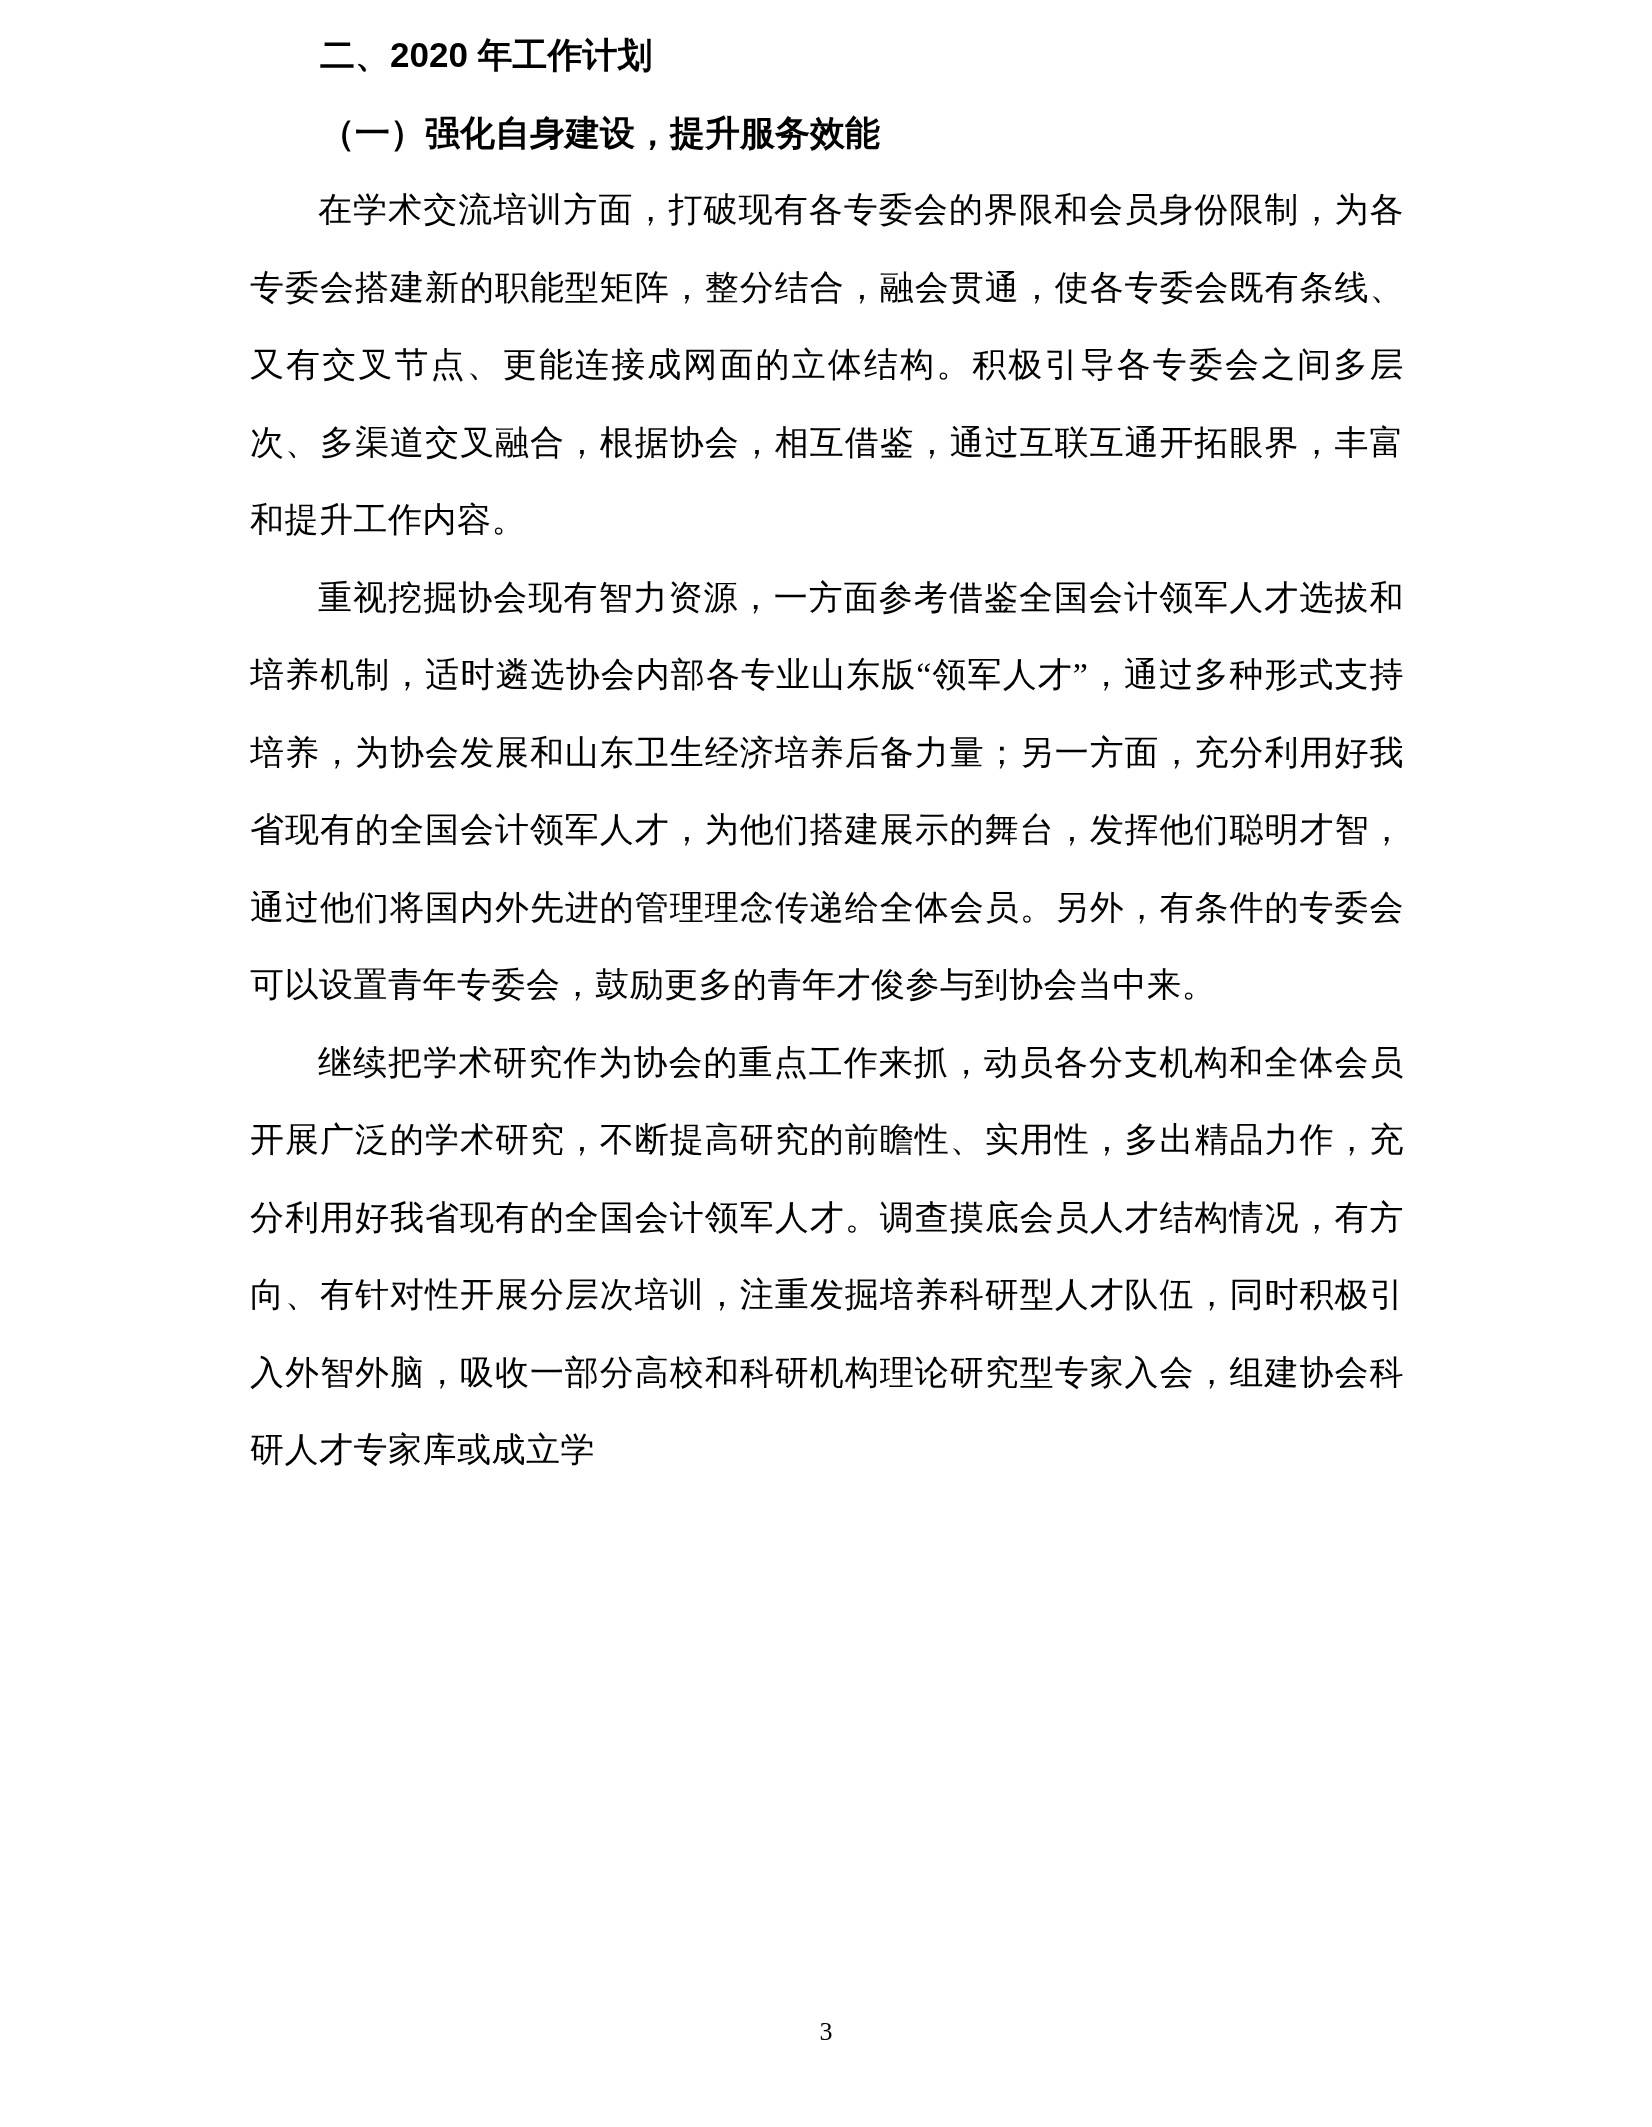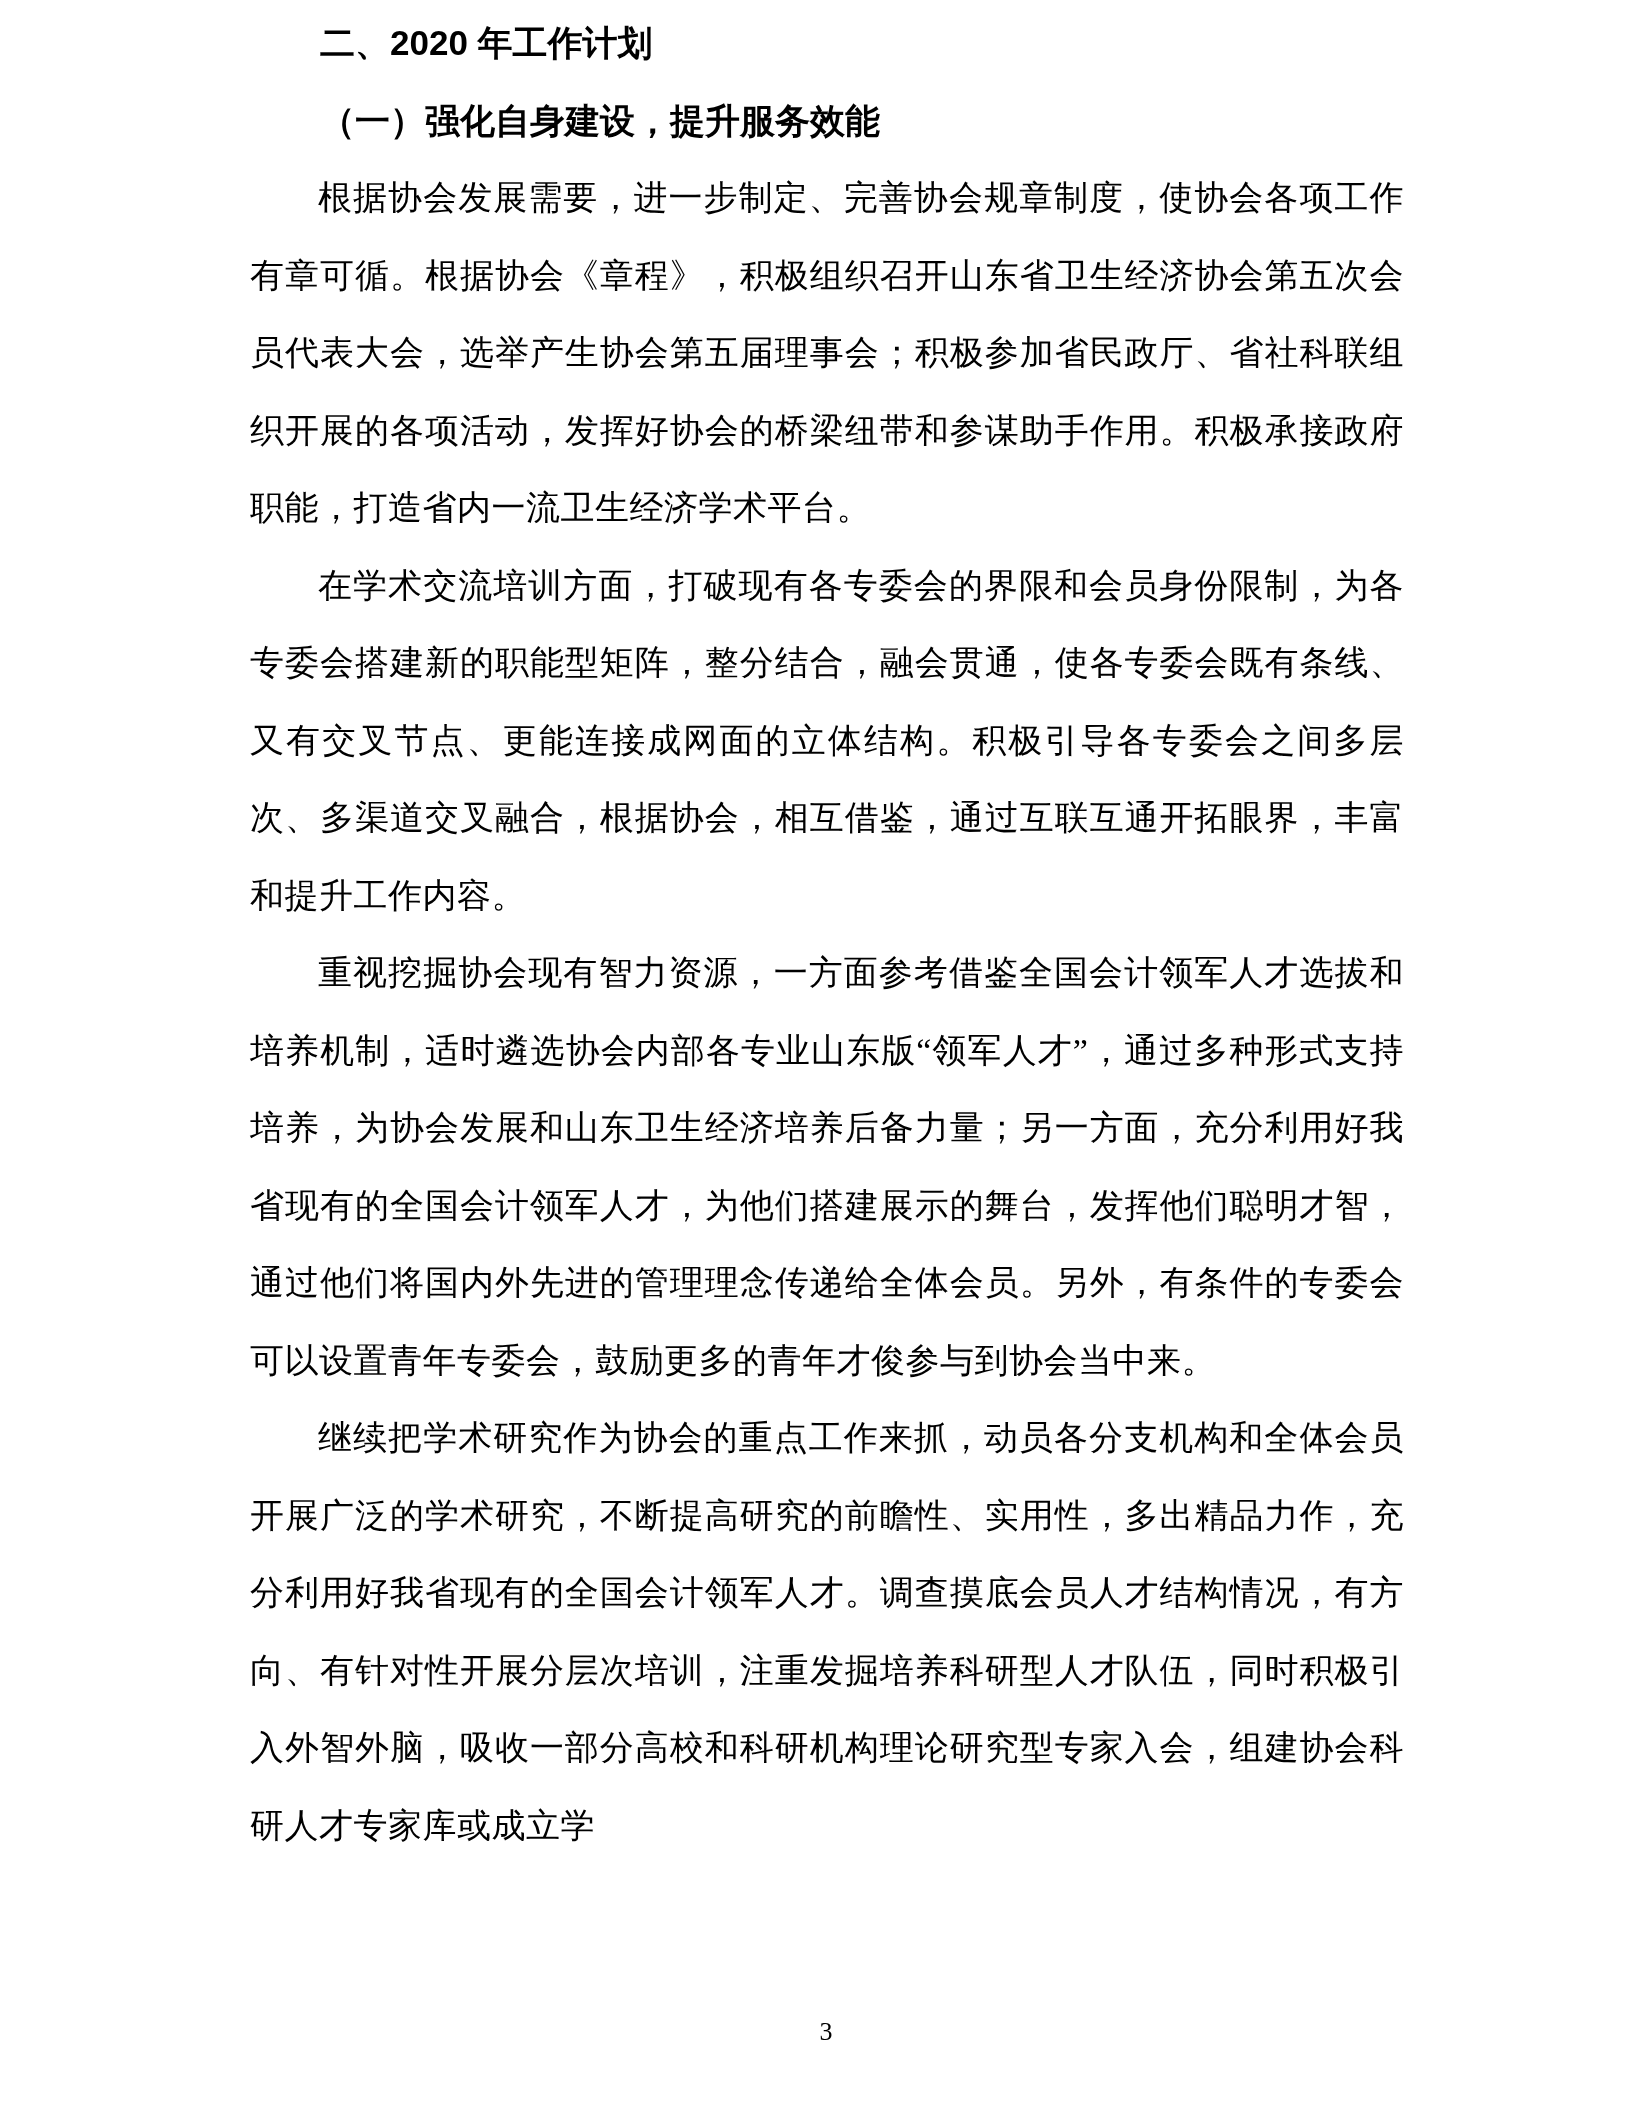--- a/index.html
+++ b/index.html
@@ -6,21 +6,21 @@
   body {
     width: 1652px;
     height: 2127px;
     background: #ffffff;
     position: relative;
     overflow: hidden;
     font-family: "Liberation Serif", "DejaVu Serif", serif;
     color: #000000;
   }
   .content {
-    padding: 4px 248px 0 250px;
+    padding: 16px 248px 0 250px;
   }
   .doc-h1, .doc-h2 {
     font-family: "Liberation Sans", "DejaVu Sans", sans-serif;
     font-weight: bold;
     font-size: 35px;
     line-height: 77.5px;
     text-indent: 2em;
     margin: 0;
     white-space: nowrap;
   }
@@ -46,21 +46,20 @@
 </style>
 </head>
 <body>
 
 <div class="content">
 
   <h1 class="doc-h1">二、2020 年工作计划</h1>
 
   <h2 class="doc-h2">（一）强化自身建设，提升服务效能</h2>
 
-  <p class="doc-p">根据协会发展需要，进一步制定、完善协会规章制度，使协会各项工作有章可循。根据协会《章程》，积极组织召开山东省卫生经济协会第五次会员代表大会，选举产生协会第五届理事会；积极参加省民政厅、省社科联组织开展的各项活动，发挥好协会的桥梁纽带和参谋助手作用。积极承接政府职能，打造省内一流卫生经济学术平台。</p>
 
 
   <p class="doc-p">在学术交流培训方面，打破现有各专委会的界限和会员身份限制，为各专委会搭建新的职能型矩阵，整分结合，融会贯通，使各专委会既有条线、又有交叉节点、更能连接成网面的立体结构。积极引导各专委会之间多层次、多渠道交叉融合，根据协会，相互借鉴，通过互联互通开拓眼界，丰富和提升工作内容。</p>
 
   <p class="doc-p">重视挖掘协会现有智力资源，一方面参考借鉴全国会计领军人才选拔和培养机制，适时遴选协会内部各专业山东版“领军人才”，通过多种形式支持培养，为协会发展和山东卫生经济培养后备力量；另一方面，充分利用好我省现有的全国会计领军人才，为他们搭建展示的舞台，发挥他们聪明才智，通过他们将国内外先进的管理理念传递给全体会员。另外，有条件的专委会可以设置青年专委会，鼓励更多的青年才俊参与到协会当中来。</p>
 
 
   <p class="doc-p">继续把学术研究作为协会的重点工作来抓，动员各分支机构和全体会员开展广泛的学术研究，不断提高研究的前瞻性、实用性，多出精品力作，充分利用好我省现有的全国会计领军人才。调查摸底会员人才结构情况，有方向、有针对性开展分层次培训，注重发掘培养科研型人才队伍，同时积极引入外智外脑，吸收一部分高校和科研机构理论研究型专家入会，组建协会科研人才专家库或成立学</p>
 
 </div>

